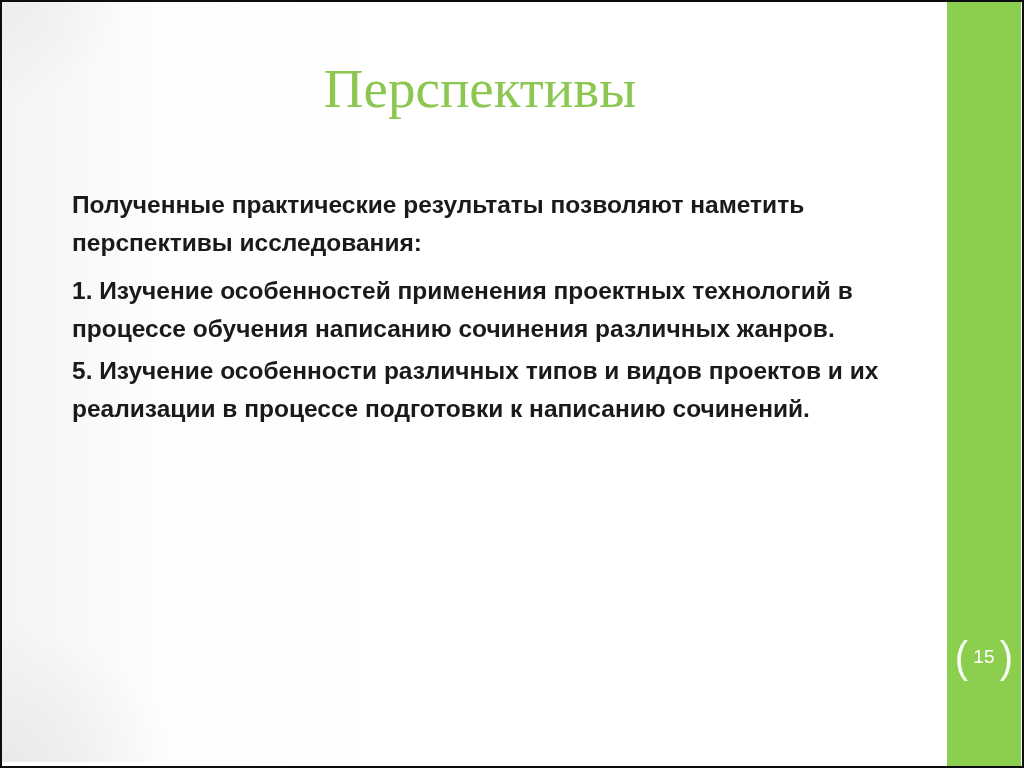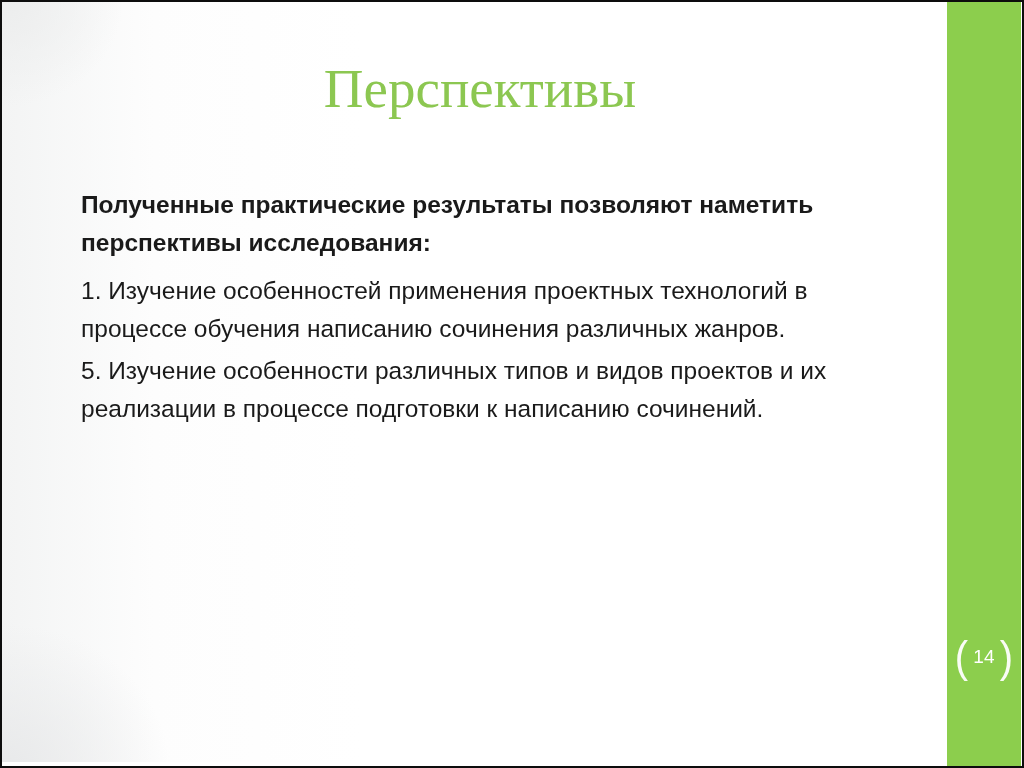--- a/index.html
+++ b/index.html
@@ -117,47 +117,47 @@
   }
 
   #body {
     position: absolute;
     left: 72px;
     top: 186px;
     width: 830px;
   }
 
   .para {
-    margin: 0 0 12px 9px;
+    margin: 0 0 12px 0;
     font-family: "Liberation Sans", sans-serif;
     font-size: 24.5px;
     line-height: 38px;
     color: #1a1a1a;
     text-align: left;
   }
   .para.bold {
     font-weight: bold;
     margin-bottom: 10px;
   }
   .para.item {
-    font-weight: normal;
+    font-weight: bold;
     margin-bottom: 4px;
   }
 </style>
 </head>
 <body>
 
 <div id="slide">
 
   <div id="bg-wash"></div>
 
   <div id="accent-bar">
     <div id="slide-number-wrap">
       <span class="bracket">(</span>
-      <span id="slide-number">14</span>
+      <span id="slide-number">15</span>
       <span class="bracket">)</span>
     </div>
   </div>
 
   <div id="content">
 
     <div id="title">Перспективы</div>
 
     <div id="body">
       <p class="para bold">Полученные практические результаты позволяют наметить перспективы исследования:</p>

